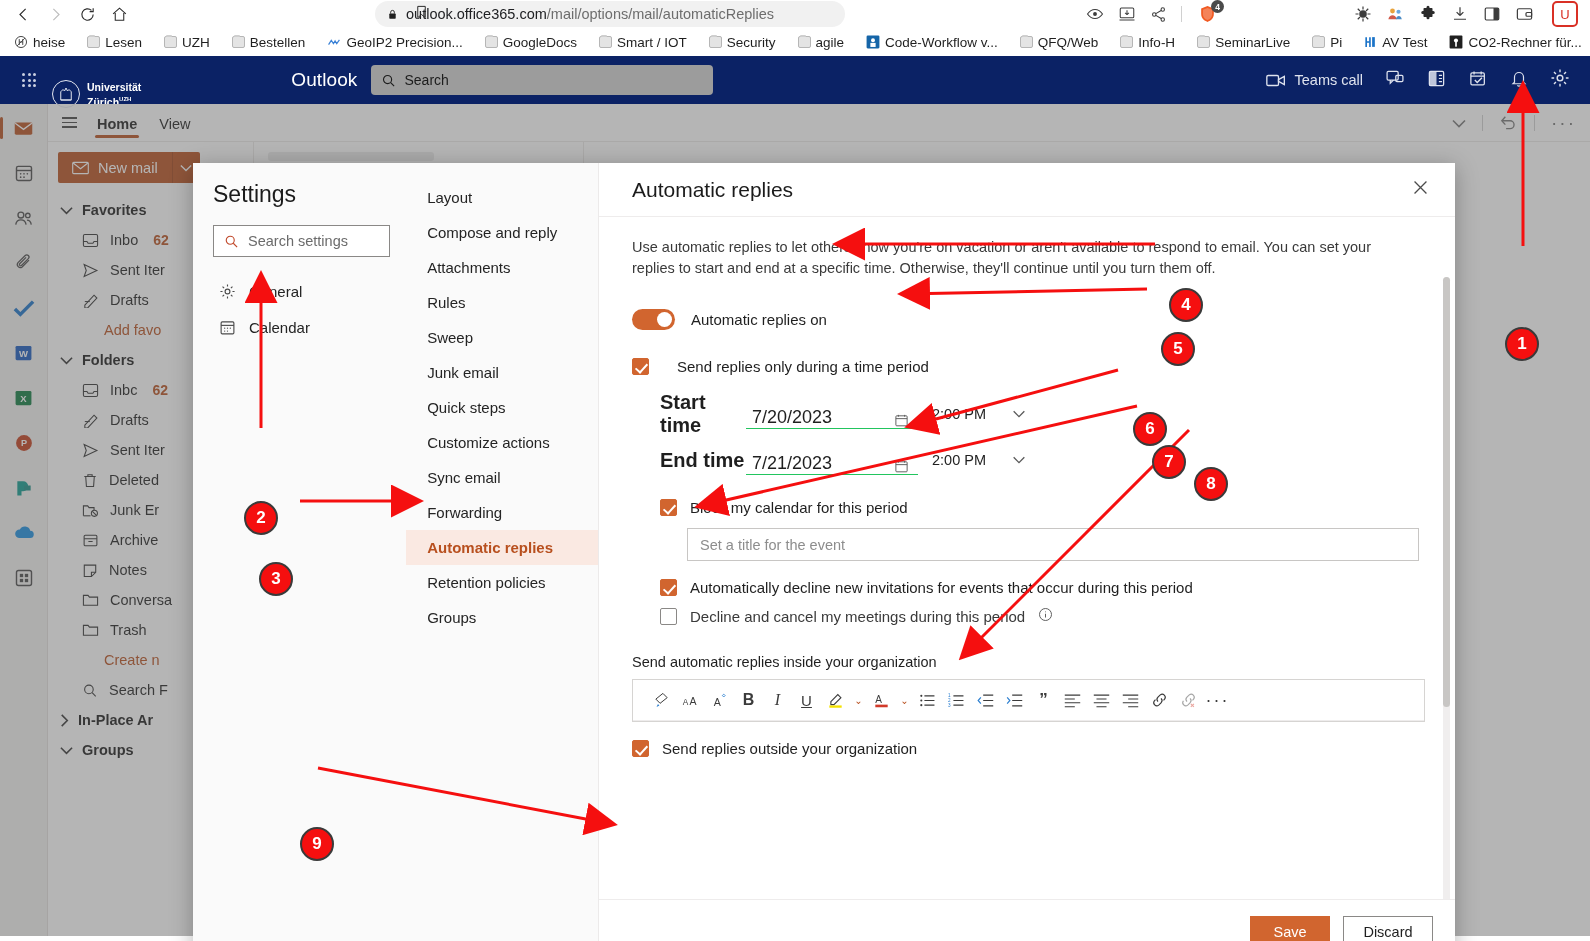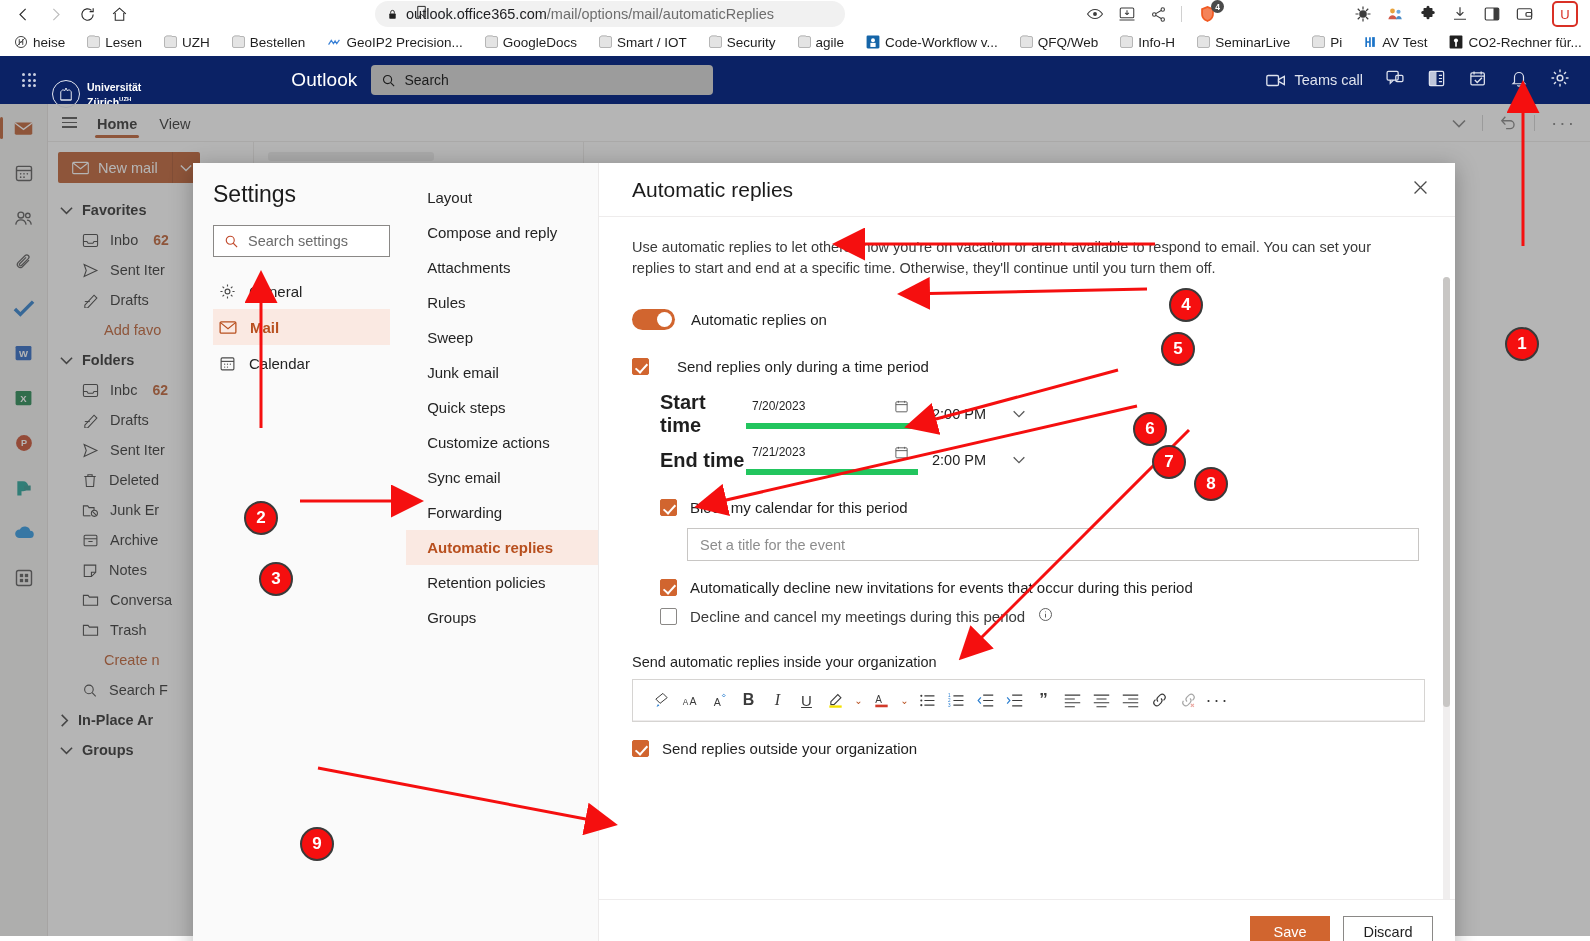--- a/index.html
+++ b/index.html
@@ -232,23 +232,23 @@
   .cb.checked:after {
     content: ""; position: absolute; left: 5px; top: 1.5px;
     width: 5px; height: 10px; border: solid #fff;
     border-width: 0 2px 2px 0; transform: rotate(42deg);
   }
 
   #time-rows { margin-top: 20px; padding-left: 28px; }
   .time-row { display: flex; align-items: center; height: 38px; }
   .time-lbl { width: 86px; font-size: 20px; color: #1f1f1f; font-weight: bold; }
   .date-field {
-    width: 172px; border-bottom: 6px solid #22c55e; height: 30px;
-    display: flex; align-items: flex-start; justify-content: space-between;
-    padding: 0 9px 0 6px; font-size: 12px; color: #1f1f1f;
+    width: 172px; border-bottom: 1px solid #22c55e; height: 30px;
+    display: flex; align-items: flex-end; justify-content: space-between;
+    padding: 0 9px 0 6px; font-size: 18px; color: #1f1f1f;
   }
   .time-field {
     margin-left: 14px; display: flex; align-items: center; gap: 26px;
     font-size: 14.5px; color: #1f1f1f;
   }
   #event-title-input {
     margin: 12px 0 0 55px; width: 732px; height: 33px;
     border: 1px solid #c8c6c4; display: flex; align-items: center;
     padding: 0 12px; font-size: 14.5px; color: #8d8d8d;
   }
@@ -873,27 +873,20 @@
         <span>Search settings</span>
       </div>
 
       <div class="s-cat">
         <svg width="17" height="17" viewBox="0 0 24 24">
             <circle cx="12" cy="12" r="3.4" fill="none" stroke="#4a4a4a" stroke-width="1.6"></circle>
             <path d="M12 2v3M12 19v3M22 12h-3M5 12H2M19 5l-2.2 2.2M7.2 16.8 5 19M19 19l-2.2-2.2M7.2 7.2 5 5" stroke="#4a4a4a" stroke-width="1.6"></path>
           </svg>
         <span>General</span>
       </div>
-      <div class="s-cat active">
-        <svg width="18" height="15" viewBox="0 0 24 19">
-            <rect x="1.5" y="2" width="21" height="15" rx="1.6" fill="none" stroke="#b8501f" stroke-width="1.7"></rect>
-            <path d="M2 3 12 11 22 3" fill="none" stroke="#b8501f" stroke-width="1.6"></path>
-          </svg>
-        <span>Mail</span>
-      </div>
       <div class="s-cat">
         <svg width="17" height="17" viewBox="0 0 24 24">
             <rect x="3" y="4" width="18" height="17" rx="1.6" fill="none" stroke="#4a4a4a" stroke-width="1.6"></rect>
             <path d="M3 9h18" stroke="#4a4a4a" stroke-width="1.6"></path>
             <circle cx="8" cy="13" r=".9" fill="#4a4a4a"></circle>
             <circle cx="12" cy="13" r=".9" fill="#4a4a4a"></circle>
             <circle cx="16" cy="13" r=".9" fill="#4a4a4a"></circle>
             <circle cx="8" cy="17" r=".9" fill="#4a4a4a"></circle>
             <circle cx="12" cy="17" r=".9" fill="#4a4a4a"></circle>
           </svg>

